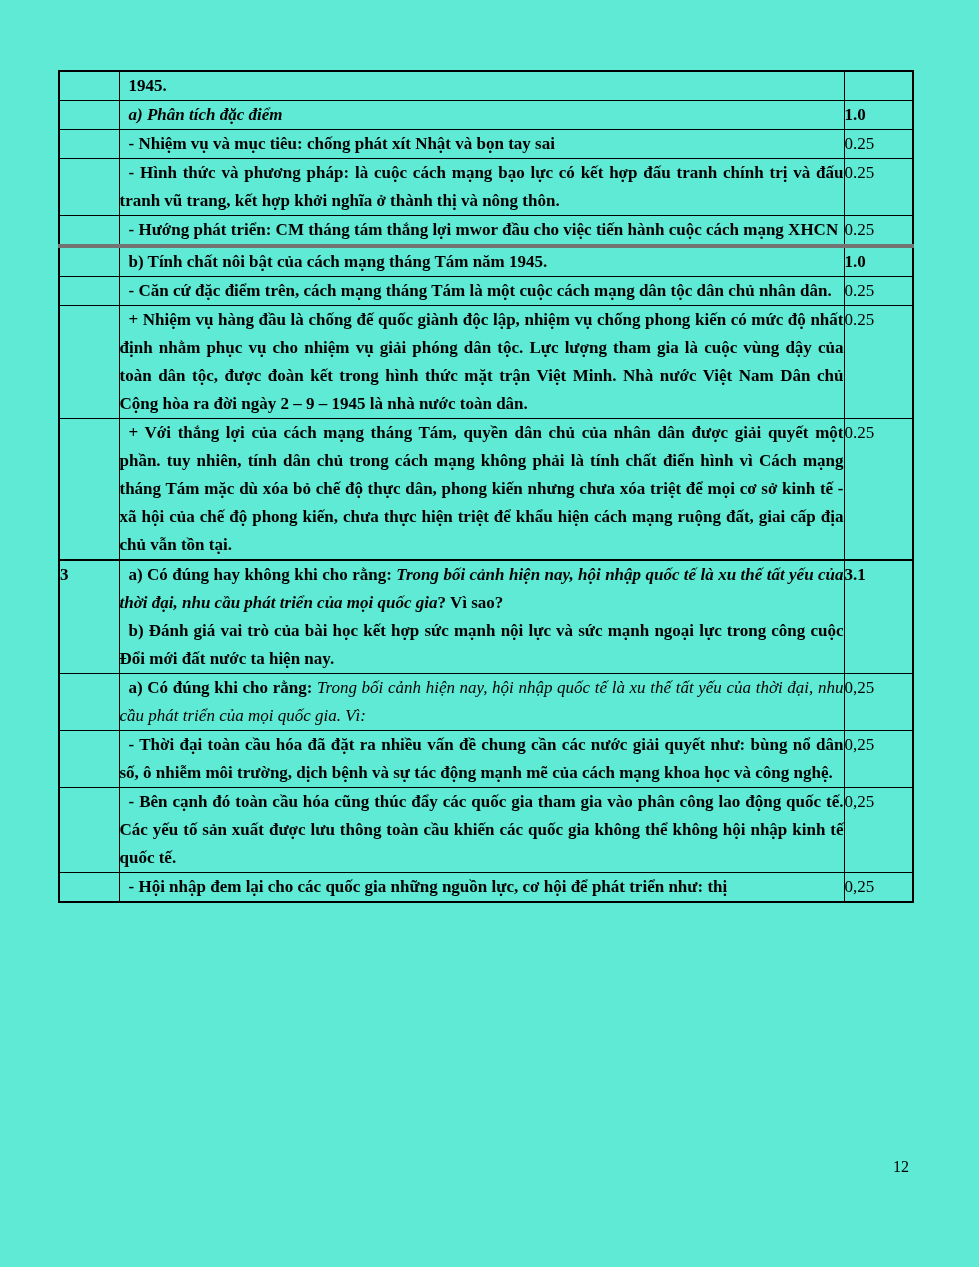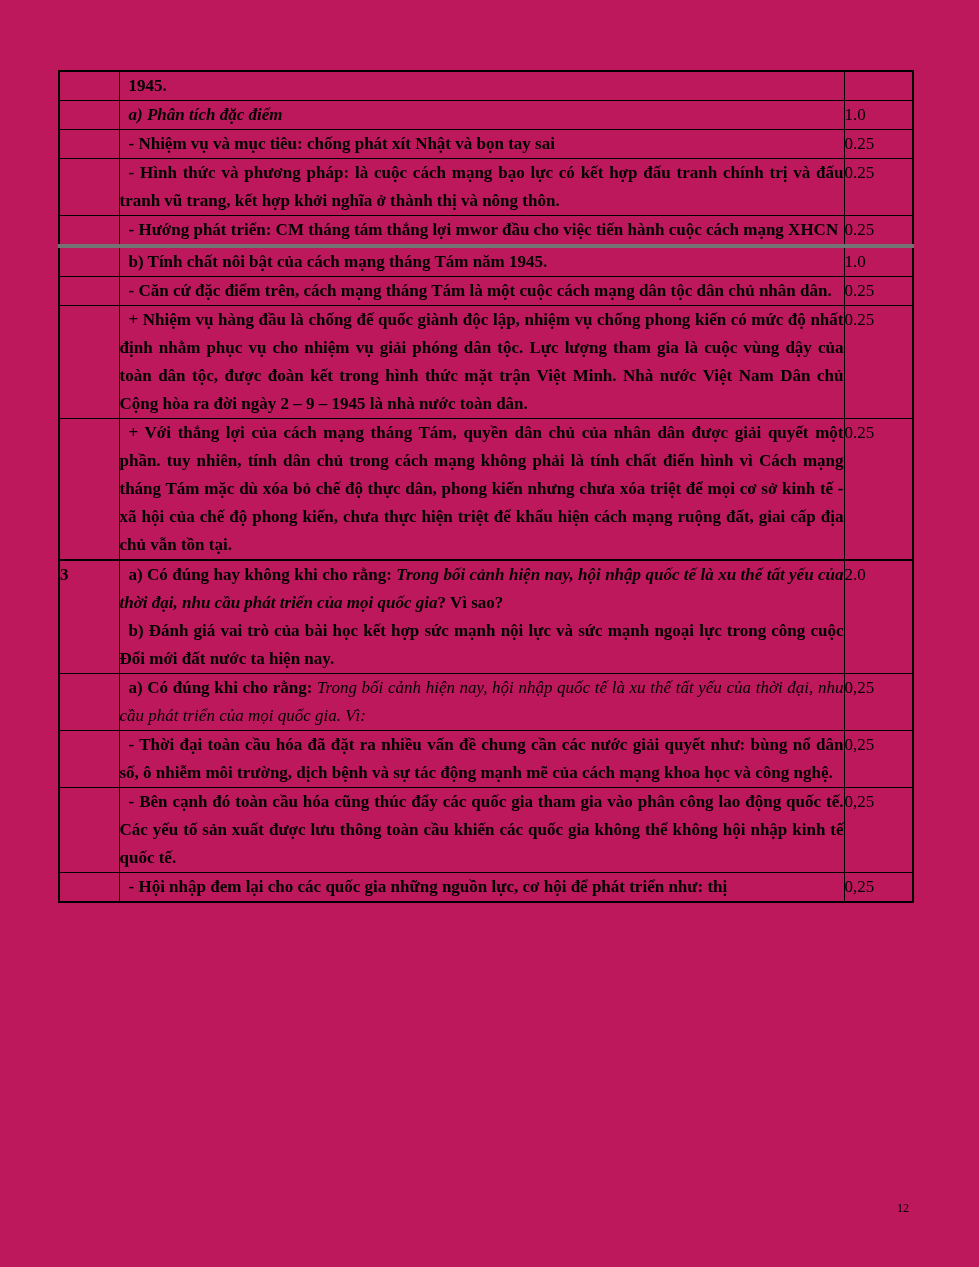--- a/index.html
+++ b/index.html
@@ -10,21 +10,21 @@
   body {
     width: 979px;
     height: 1267px;
     position: relative;
     font-family: "Liberation Serif", serif;
     color: #000000;
   }
   .sheet {
     position: absolute;
     inset: 0;
-    background: #be185d;
+    background: #5eead4;
   }
   table.rubric {
     position: absolute;
     left: 58px;
     top: 70px;
     width: 854px;
     border-collapse: collapse;
     table-layout: fixed;
     border: 2px solid #000000;
   }
@@ -53,27 +53,27 @@
   }
   td.col-score {
     padding: 1px 3px 1px 8px;
     font-size: 17px;
     line-height: 28px;
   }
   .s-r  { font-weight: bold; font-style: normal; }
   .s-b  { font-weight: bold;   font-style: normal; }
   .s-i  { font-weight: normal; font-style: italic; }
   .s-bi { font-weight: bold;   font-style: italic; }
-  .score-bold { font-weight: normal; }
+  .score-bold { font-weight: bold; }
 
   .page-number {
     position: absolute;
-    top: 1201px;
+    top: 1158px;
     right: 70px;
-    font-size: 12px;
+    font-size: 16px;
     font-family: "Liberation Serif", serif;
   }
 </style>
 </head>
 <body>
 
 <div class="sheet">
 
   <table class="rubric">
     <colgroup>
@@ -144,21 +144,21 @@
             <p><span class="s-r">+ Với thắng lợi của cách mạng tháng Tám, quyền dân chủ của nhân dân được giải quyết một phần. tuy nhiên, tính dân chủ trong cách mạng không phải là tính chất điển hình vì Cách mạng tháng Tám mặc dù xóa bỏ chế độ thực dân, phong kiến nhưng chưa xóa triệt để mọi cơ sở kinh tế - xã hội của chế độ phong kiến, chưa thực hiện triệt để khẩu hiện cách mạng ruộng đất, giai cấp địa chủ vẫn tồn tại.</span></p>
           </td>
           <td class="col-score"><span>0.25</span></td>
         </tr>
         <tr class="dark-top">
           <td class="col-no"><span>3</span></td>
           <td class="col-content">
             <p><span class="s-b">a) Có đúng hay không khi cho rằng: </span><span class="s-bi">Trong bối cảnh hiện nay, hội nhập quốc tế là xu thế tất yếu của thời đại, nhu cầu phát triển của mọi quốc gia</span><span class="s-b">? Vì sao?</span></p>
             <p><span class="s-b">b) Đánh giá vai trò của bài học kết hợp sức mạnh nội lực và sức mạnh ngoại lực trong công cuộc Đổi mới đất nước ta hiện nay.</span></p>
           </td>
-          <td class="col-score"><span class="score-bold">2.0</span></td>
+          <td class="col-score"><span class="score-bold">3.1</span></td>
         </tr>
         <tr>
           <td class="col-no"></td>
           <td class="col-content">
             <p><span class="s-r">a) Có đúng khi cho rằng: </span><span class="s-i">Trong bối cảnh hiện nay, hội nhập quốc tế là xu thế tất yếu của thời đại, nhu cầu phát triển của mọi quốc gia. Vì:</span></p>
           </td>
           <td class="col-score"><span>0,25</span></td>
         </tr>
         <tr>
           <td class="col-no"></td>

